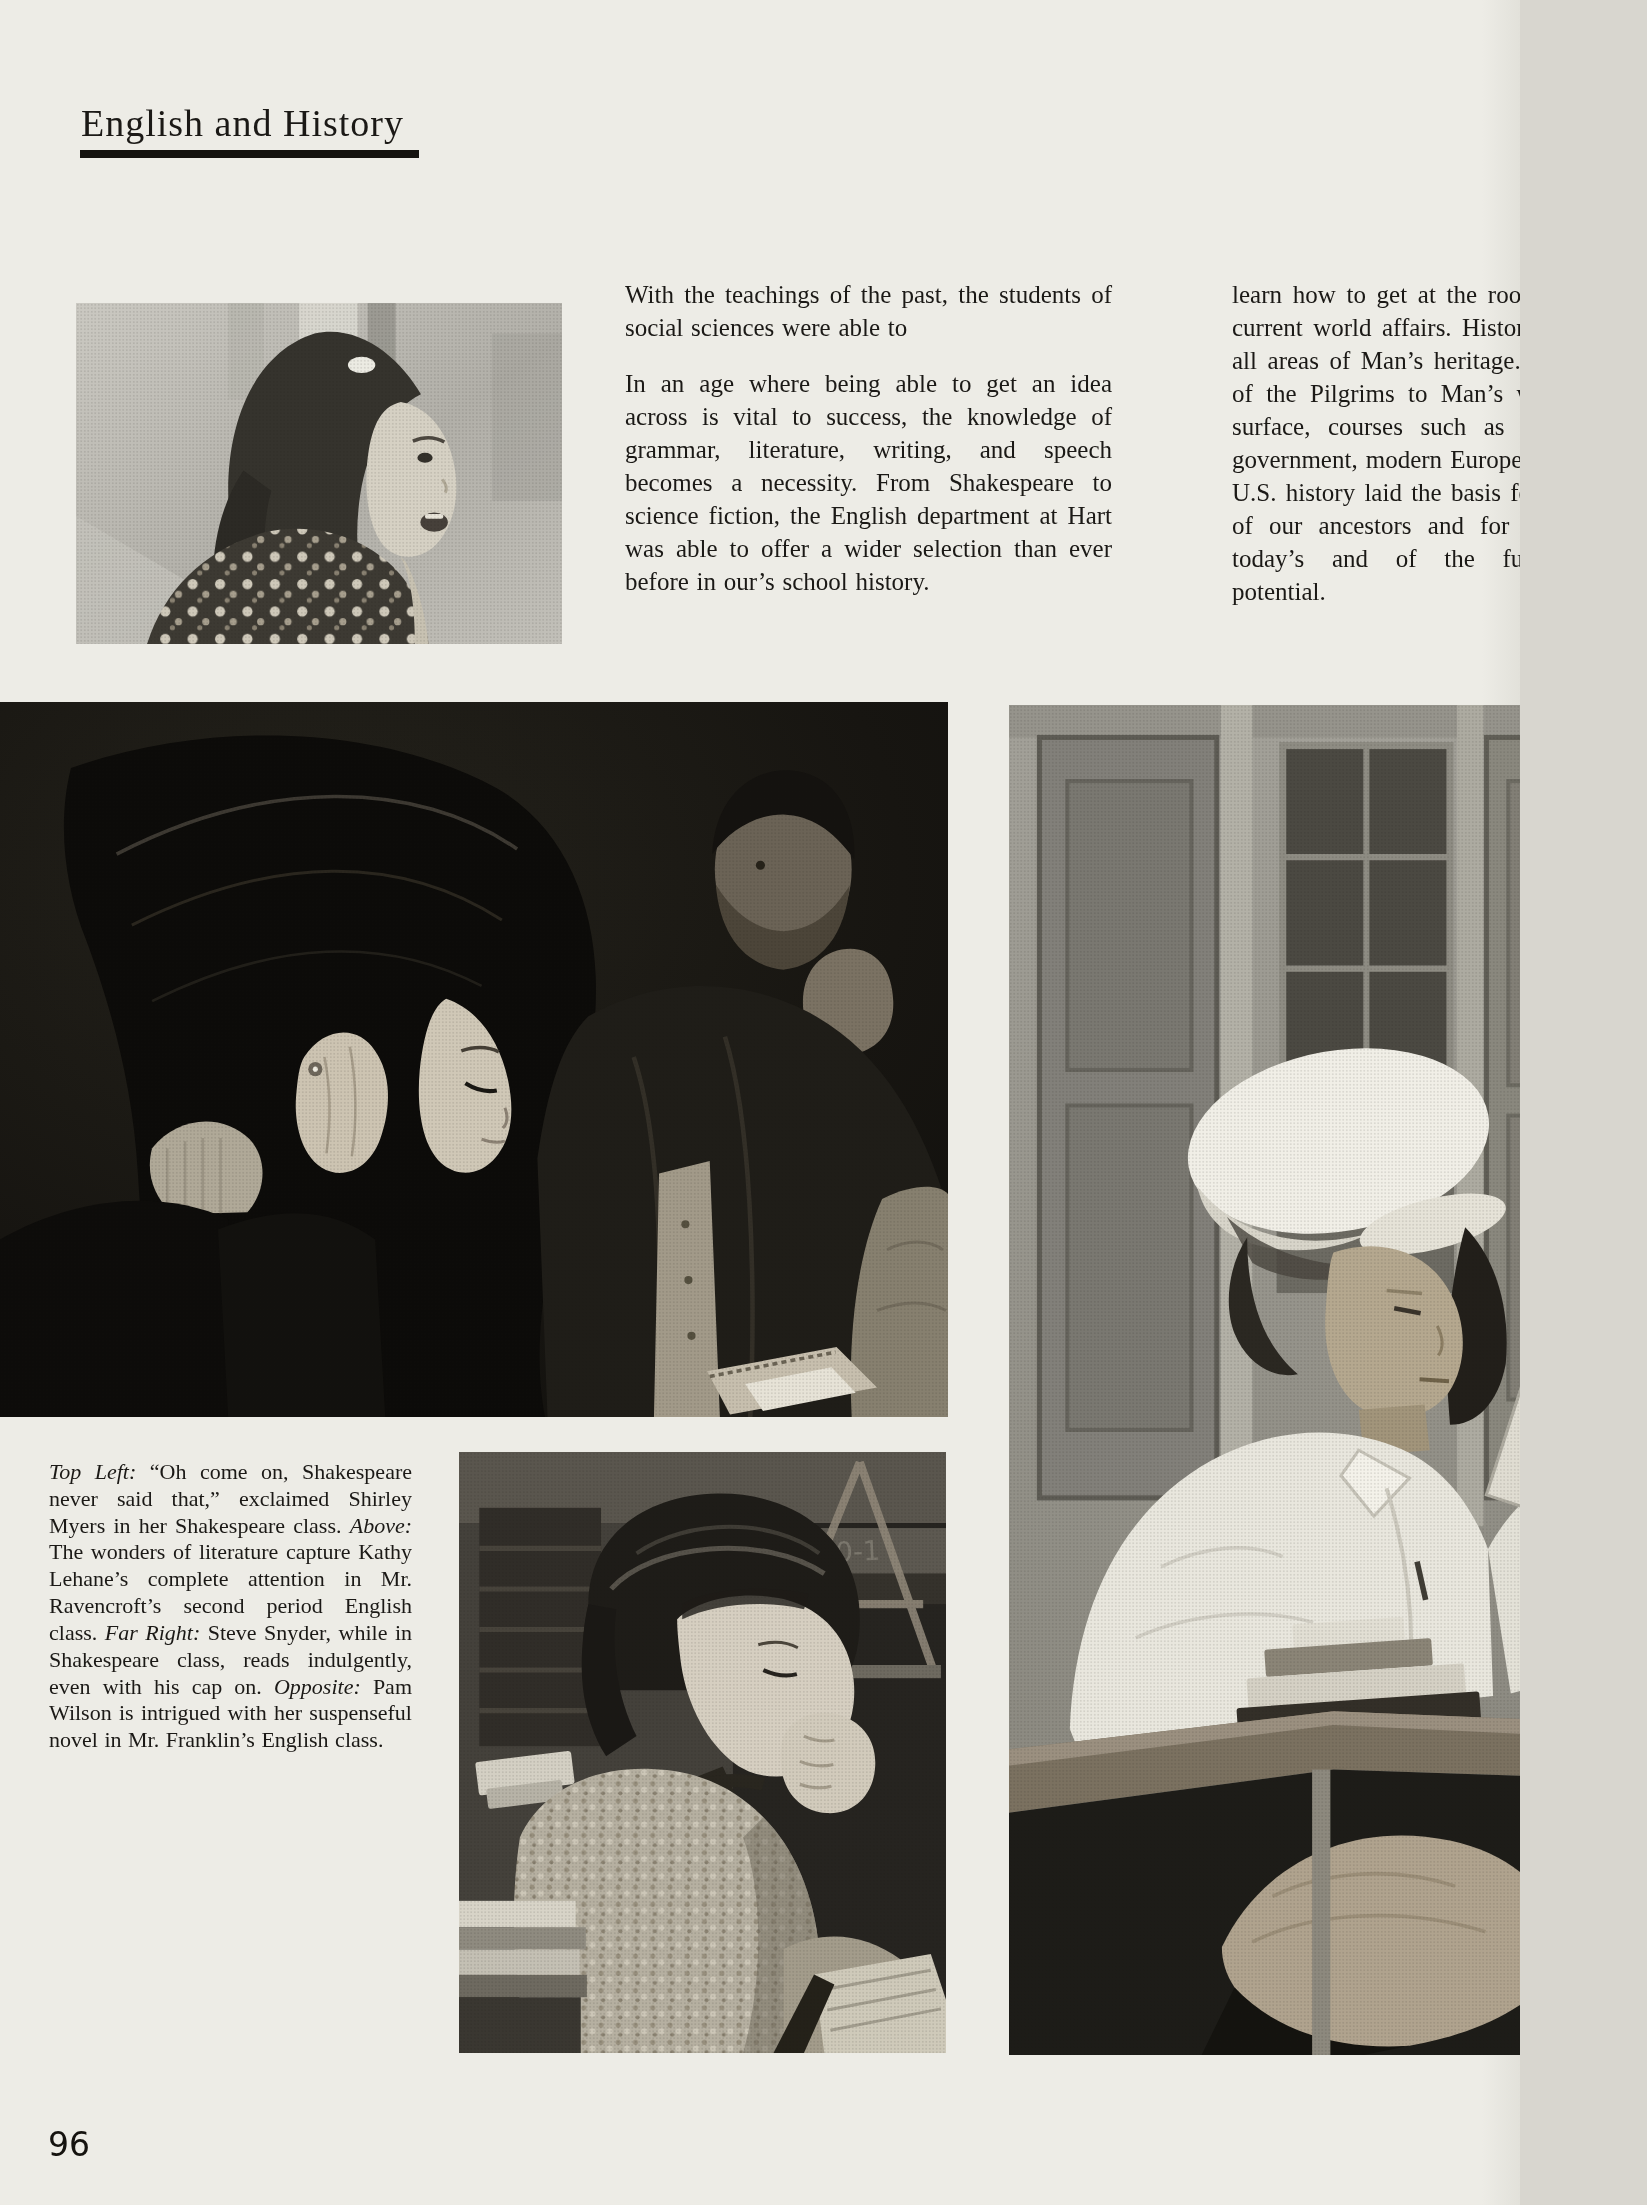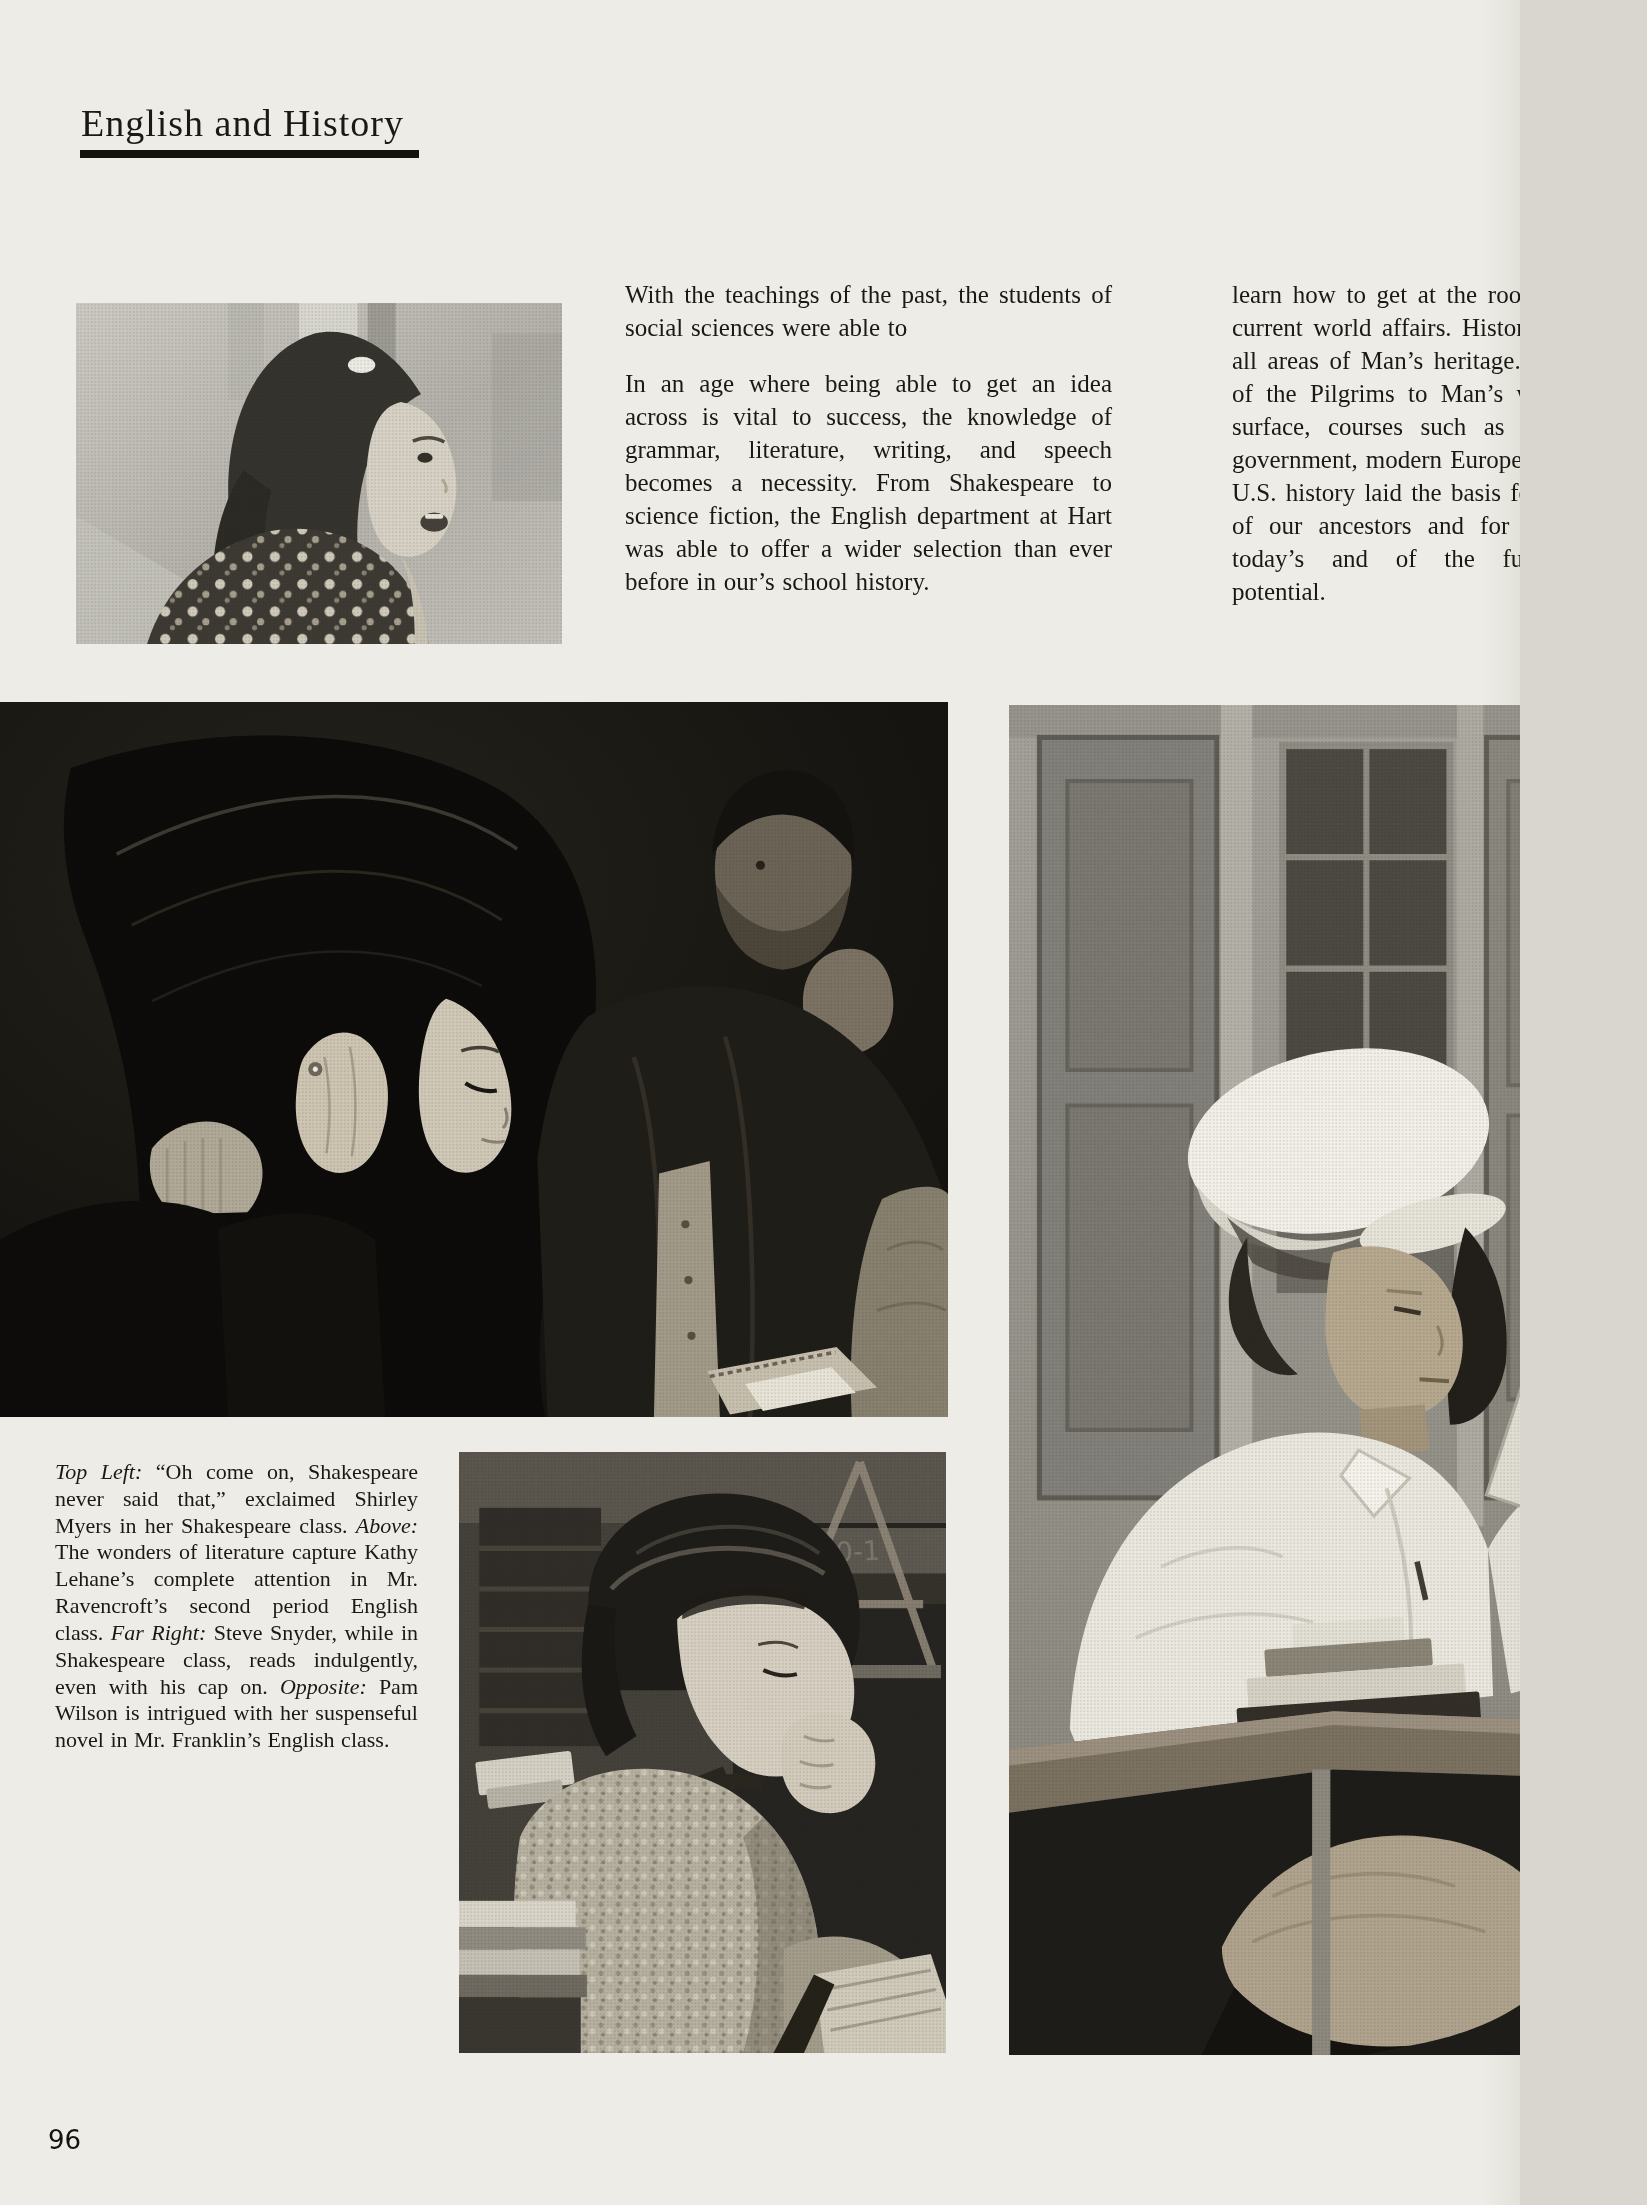--- a/index.html
+++ b/index.html
@@ -20,26 +20,26 @@
     display:inline-block; font-size:71px; letter-spacing:-1px;
     transform:scaleX(.90); transform-origin:0 50%;
   }
   
   .col{ position:absolute; top:278px; text-align:justify; font-size:25px; line-height:1.32; word-spacing:1.5px;}
   .col p{ margin:0 0 23px 0; }
   .col-1{ left:625px; width:487px; }
   .col-2{ left:1232px; width:480px; }
   
   .caption{ position:absolute; left:49px; top:1459px; width:363px;
-    font-size:22px; line-height:1.22; text-align:justify; word-spacing:1px;margin-left:6px;}
+    font-size:22px; line-height:1.22; text-align:justify; word-spacing:1px;}
   .caption p{margin:0;}
   .caption i{ font-style:italic; }
   
   .page-number{ position:absolute; left:48px; top:2125px;
-    font-family:"DejaVu Sans","Liberation Sans",sans-serif; font-size:26px; color:#15130f; }
+    font-family:"DejaVu Sans","Liberation Sans",sans-serif; font-size:33px; color:#15130f; }
   
   .photo{ position:absolute; margin:0; overflow:hidden; background:#77756e; }
   .photo svg{ display:block; width:100%; height:100%; }
   .photo::after{ 
     content:""; position:absolute; inset:0; pointer-events:none;
     background-image:radial-gradient(rgba(22,21,18,.13) 0.6px, rgba(0,0,0,0) 0.7px);
     background-size:3.5px 3.5px;
   }
   .photo-shirley{ left:76px; top:303px;  width:486px;  height:341px; }
   .photo-kathy  { left:0;     top:702px; width:948px; height:715px; }

